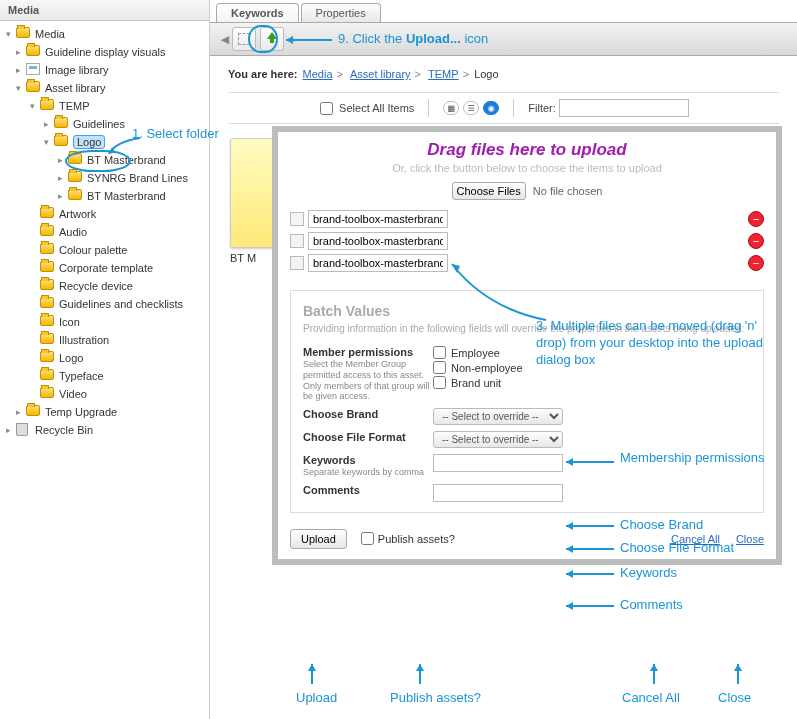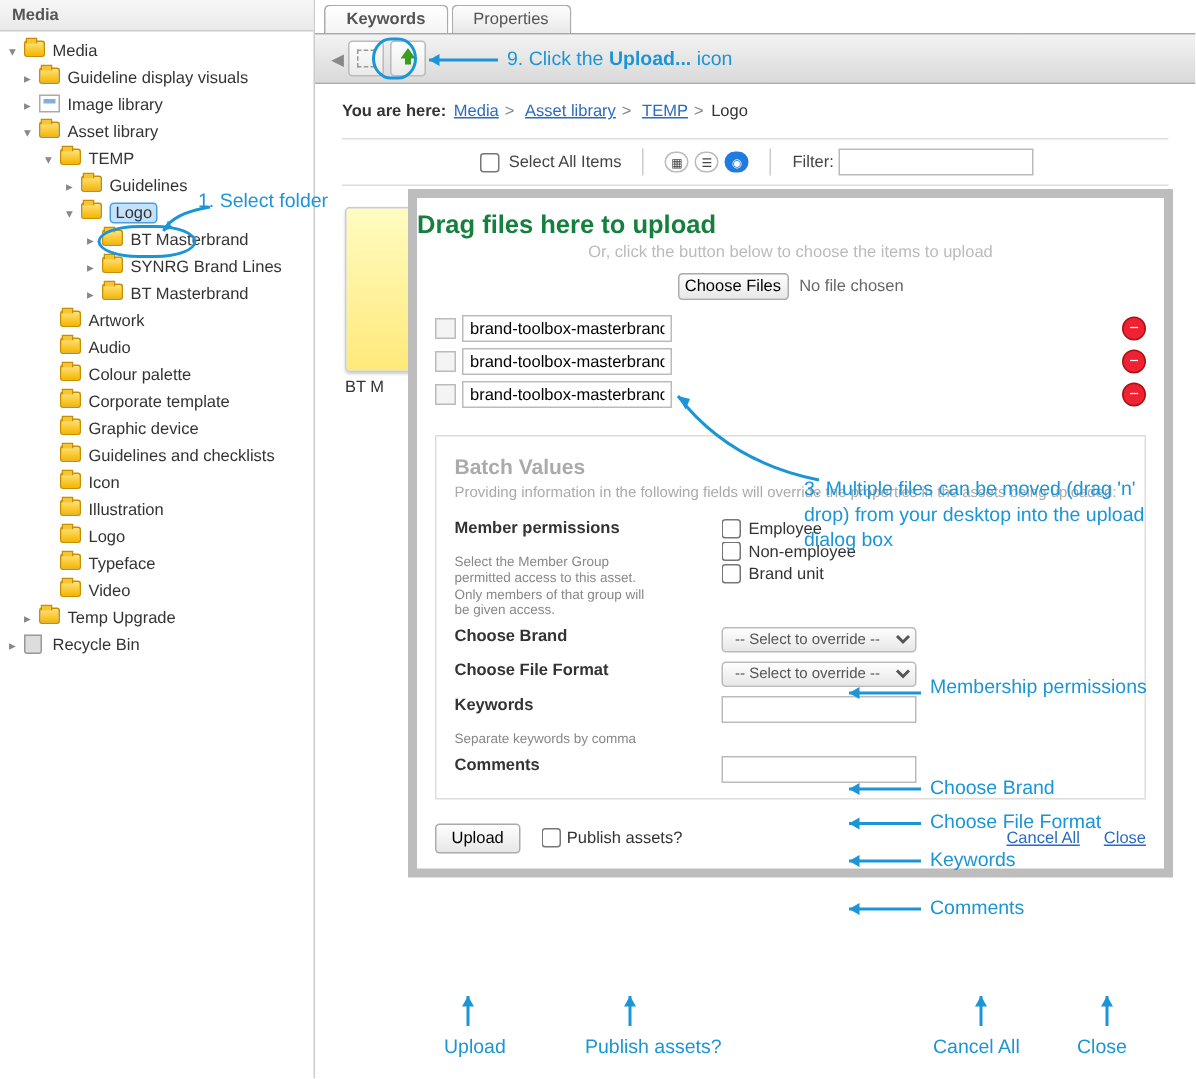--- a/index.html
+++ b/index.html
@@ -44,37 +44,37 @@
 .view-toggle { display:flex; gap:4px; }
 .view-opt { width:16px; height:14px; border:1px solid #bbb; border-radius:7px; display:flex; align-items:center; justify-content:center; cursor:pointer; font-size:8px; }
 .view-opt.sel { background:#1f7be0; color:#fff; border-color:#1f7be0; }
 .filter-input { border:1px solid #bbb; padding:2px 4px; width:130px; font-size:11px; }
 
 .thumb { position:absolute; left:20px; top:138px; width:45px; }
 .thumb-box { width:45px; height:110px; background:linear-gradient(#fffcc1,#ffe97a); border:1px solid #ccc; border-radius:3px; box-shadow:0 1px 2px rgba(0,0,0,.2); }
 .thumb-label { font-size:11px; color:#333; margin-top:4px; }
 
 .dialog { position:absolute; left:62px; top:126px; width:510px; border:6px solid #bdbdbd; background:#fff; }
-.drop-title { color:#15803d; font-size:17px; font-weight:bold; margin:8px 0 2px; }
+.drop-title { text-align:center; color:#a21caf; font-size:17px; font-weight:bold; margin:8px 0 2px;font-style:italic; }
 .drop-sub { text-align:center; color:#bbb; font-size:11px; margin-bottom:8px; }
 .choose-row { text-align:center; margin-bottom:10px; }
 .choose-btn { border:1px solid #aaa; background:linear-gradient(#fefefe,#e7e7e7); padding:2px 4px; font-size:11px; border-radius:3px; cursor:pointer; }
 .no-file { color:#666; font-size:11px; margin-left:4px; }
 .file-list { padding:0 12px; }
 .file-row { display:flex; align-items:center; margin-bottom:4px; }
 .file-icon { width:14px; height:14px; border:1px solid #bbb; background:#f4f4f4; margin-right:4px; }
 .file-name-input { border:1px solid #bbb; padding:2px 4px; font-size:11px; width:140px; }
 .file-spacer { flex:1; }
 .remove-btn { width:16px; height:16px; border-radius:50%; background:#e23; color:#fff; border:1px solid #a11; display:flex; align-items:center; justify-content:center; font-size:11px; cursor:pointer; }
 .batch-box { margin:18px 12px 8px; border:1px solid #ddd; padding:12px 12px 4px; }
 .batch-title { color:#aaa; font-size:14px; font-weight:bold; margin-bottom:4px; }
 .batch-desc { color:#aaa; font-size:10px; margin-bottom:12px; }
-.field-row { display:flex; margin-bottom:6px; align-items:flex-start;gap:48px; }
+.field-row { display:flex; margin-bottom:6px; align-items:flex-start; }
 .field-label { width:130px; font-size:11px; font-weight:bold; color:#333; }
-.field-sub { font-size:9px; color:#888; font-weight:normal; display:block; margin-top:11px; line-height:1.2; }
+.field-sub { font-size:9px; color:#888; font-weight:normal; display:block; margin-top:1px; line-height:1.2; }
 .field-body { flex:1; }
 .chk-row { display:flex; align-items:center; font-size:11px; color:#333; margin-bottom:2px; }
 .chk-row input { margin-right:5px; }
 .select-ov { border:1px solid #bbb; background:linear-gradient(#fefefe,#e7e7e7); padding:1px 4px; font-size:10px; border-radius:3px; width:130px; color:#555; }
 .text-in { border:1px solid #bbb; padding:2px 4px; font-size:11px; width:130px; }
 .dialog-footer { display:flex; align-items:center; padding:8px 12px 10px; }
 .btn { border:1px solid #aaa; background:linear-gradient(#fefefe,#e7e7e7); padding:3px 10px; font-size:11px; border-radius:3px; cursor:pointer; }
 .publish-chk { display:flex; align-items:center; margin-left:14px; font-size:11px; }
 .publish-chk input { margin-right:4px; }
 .link-a { color:#2a6bbf; text-decoration:underline; font-size:11px; cursor:pointer; margin-left:16px; }
@@ -154,21 +154,21 @@
         <span class="tree-label">Colour palette</span>
       </div>
     <div class="tree-node indent2">
         <span class="twisty"></span>
         <span class="icon"><span class="folder-icon"></span></span>
         <span class="tree-label">Corporate template</span>
       </div>
     <div class="tree-node indent2">
         <span class="twisty"></span>
         <span class="icon"><span class="folder-icon"></span></span>
-        <span class="tree-label">Graphic device</span>
+        <span class="tree-label">Recycle device</span>
       </div>
     <div class="tree-node indent2">
         <span class="twisty"></span>
         <span class="icon"><span class="folder-icon"></span></span>
         <span class="tree-label">Guidelines and checklists</span>
       </div>
     <div class="tree-node indent2">
         <span class="twisty"></span>
         <span class="icon"><span class="folder-icon"></span></span>
         <span class="tree-label">Icon</span>

